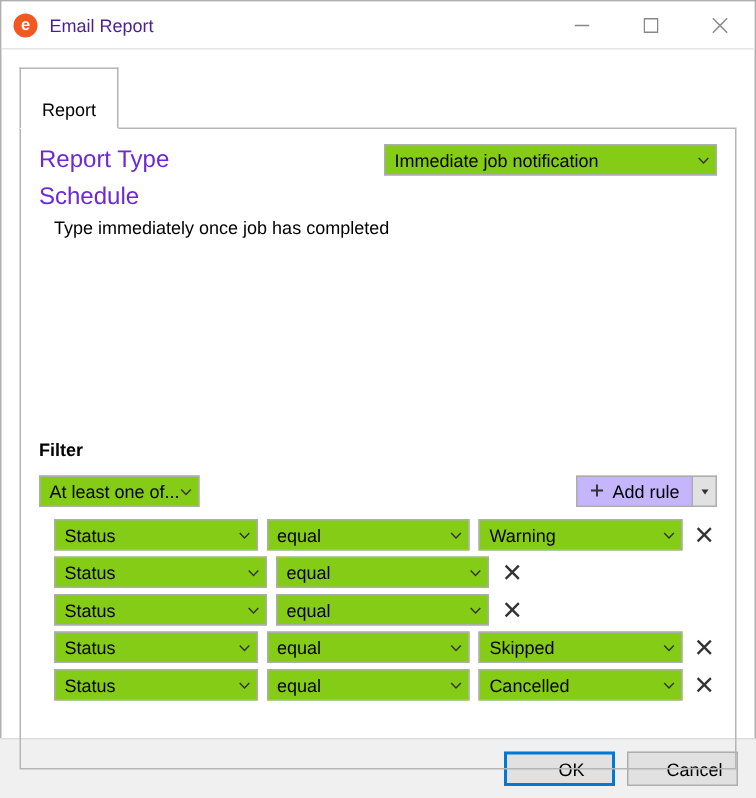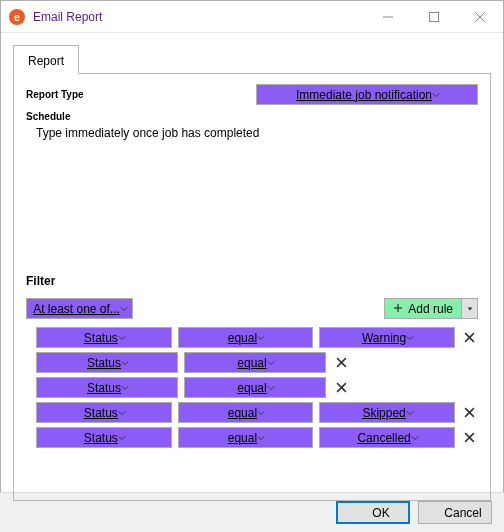--- a/index.html
+++ b/index.html
@@ -34,54 +34,53 @@
       width: 46px; height: 31px;
       display: flex; align-items: center; justify-content: center;
       color: #666;
     }
     .win-btn svg { width: 10px; height: 10px; }
     .content-area {
       padding: 12px 12px 0 12px;
     }
     .tabs { display: flex; margin-bottom: -1px; position: relative; z-index: 2; }
     .tab {
-      padding: 8px 14px 5px 14px;
+      padding: 20px 14px 5px 14px;
       border: 1px solid #b5b5b5;
       border-bottom: 1px solid #fff;
       background: #fff;
       font-size: 12px;
       position: relative;
     }
     .tab-panel {
       border: 1px solid #b5b5b5;
       padding: 10px 12px 12px 12px;
       height: 428px;
       position: relative;
       z-index: 1;
     }
     .row { display: flex; align-items: center; margin-bottom: 6px; }
-    .label-bold { font-weight: bold; font-size: 10px; color: #000000; }
+    .label-bold { font-weight: normal; font-size: 16px; color: #6d28d9; }
     .dropdown {
-      background: #8b5cf6;
+      background: #84cc16;
       border: 1px solid #adadad;
       height: 21px;
-      display: flex; align-items: center; justify-content: center;
+      display: flex; align-items: center; justify-content: space-between;
       padding: 0 4px 0 6px;
       font-size: 12px;
-      text-decoration: underline;
     }
     .dropdown .chev { color: #333; }
     .schedule-text { margin: 4px 0 0 10px; color: #000; }
     .filter-section { margin-top: 134px; }
     .filter-header { font-weight: bold; margin-bottom: 10px; }
     .filter-top-row { display: flex; justify-content: space-between; align-items: center; margin-bottom: 8px; }
     .combo-small { width: 107px; }
     .add-rule-wrap { display: flex; }
     .add-rule-btn {
-      background: #86efac;
+      background: #c4b5fd;
       border: 1px solid #adadad;
       height: 21px;
       display: flex; align-items: center;
       padding: 0 8px;
       gap: 5px;
     }
     .add-rule-caret {
       background: #e1e1e1;
       border: 1px solid #adadad;
       border-left: none;

